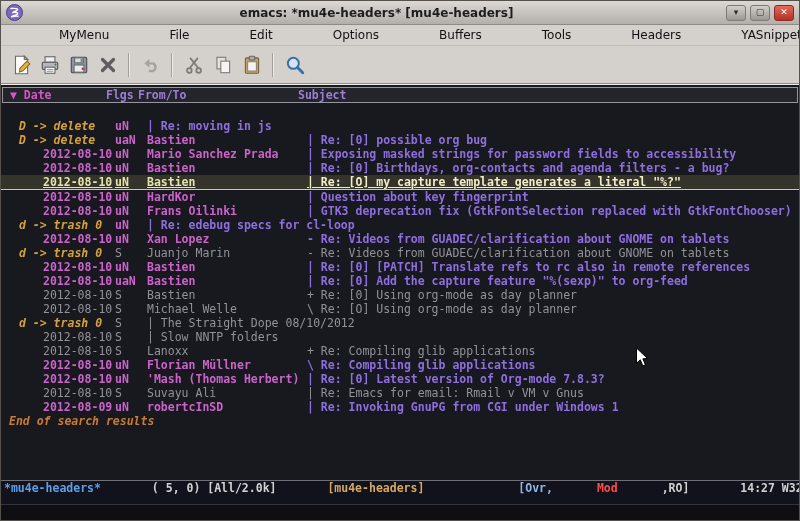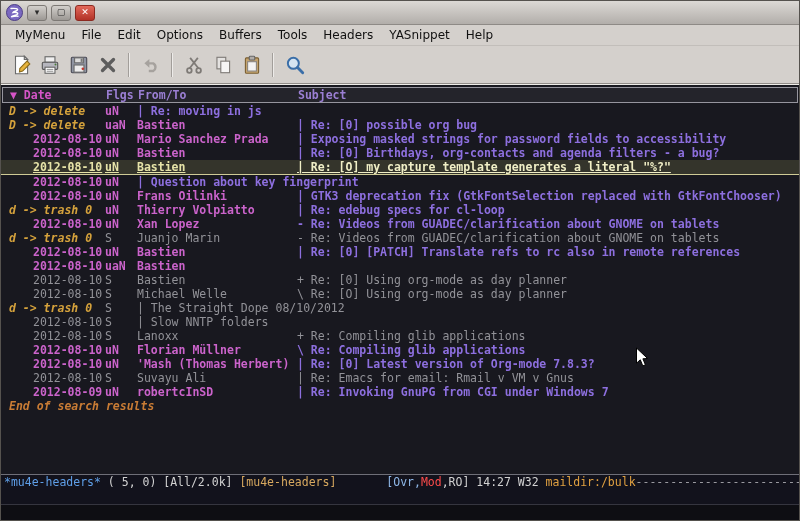--- a/index.html
+++ b/index.html
@@ -20,71 +20,71 @@
   .win-buttons { display:flex; gap:4px; flex:none; }
   .win-btn { width:20px; height:16px; border-radius:3px; display:flex; align-items:center;
     justify-content:center; font-size:9px; line-height:1; cursor:default; }
   .win-btn.gray { background:linear-gradient(#d2cfcb,#9c9894); border:1px solid #7d7975; color:#2c2c2c; }
   .win-btn.red { background:linear-gradient(#e2695a,#b23227); border:1px solid #8c2920; color:#fff; font-weight:bold; }
   
   .menubar {
     flex:none; height:21px; background:#d4d0cc; display:flex; align-items:center;
     padding-left:6px; font-size:12px; color:#111; border-bottom:1px solid #c2beba;
   }
-  .menu-item { padding:18px 8px; white-space:nowrap; }
+  .menu-item { padding:18px 8px; white-space:nowrap;margin-left:44px; }
   
   .toolbar {
     flex:none; height:38px; background:#d4d0cc; display:flex; align-items:center;
     padding-left:5px; border-bottom:1px solid #918d89;
   }
   .tb-btn { width:29px; height:29px; display:flex; align-items:center; justify-content:center;
     border-radius:3px; flex:none; }
   .tb-sep { width:2px; height:24px; border-left:1px solid #a29e9a; border-right:1px solid #edebe9;
     margin:0 6px; flex:none; }
   
   .buffer {
     flex:1; display:flex; flex-direction:column; overflow:hidden;
     background:#18181f; border-top:1px solid #efede9;
     font-family:"DejaVu Sans Mono", monospace; font-size:11.5px;
   }
   .header-line {
-    flex:none; height:16px; line-height:14px; margin:2px 1px 1px 1px;
+    flex:none; height:16px; line-height:14px; margin:2px 1px 16px 1px;
     border:1px solid #96959e; background:#24242b;
     display:flex; white-space:pre; padding-left:7px; font-weight:bold;
   }
   .header-line .h-date  { width:96px; flex:none; color:#d655c8; }
   .header-line .h-flags { width:32px; flex:none; color:#9b7fd4; }
   .header-line .h-from  { width:160px; flex:none; color:#9b7fd4; }
   .header-line .h-subj  { flex:1; color:#9b7fd4; overflow:hidden; }
   .rows { flex:none; }
-  .row { display:flex; white-space:pre; height:14px; line-height:14px; padding-left:8px;
+  .row { display:flex; white-space:pre; height:14px; line-height:14px; padding-left:18px;
     overflow:hidden; }
   .row span { overflow:hidden; }
   .c1    { width:96px; flex:none; }
   .c1.date { padding-left:24px; }
   .c1.mark { color:#d5a23c; font-style:italic; font-weight:bold; }
   .cf    { width:32px; flex:none; }
   .cfrom { width:160px; flex:none; }
   .csubj { flex:1; }
   .row.unread { font-weight:bold; }
   .row.unread .c1.date, .row.unread .cf, .row.unread .cfrom { color:#cb63cb; }
   .row.unread .csubj { color:#8d6fdf; }
   .row.read .c1.date, .row.read .cf, .row.read .cfrom, .row.read .csubj { color:#929298; }
   .row.current { background:#34342b; border-bottom:1px solid #cfcb96; height:15px; }
   .row.current .c1.date, .row.current .cf, .row.current .cfrom { color:#e6e3a8; text-decoration:underline; }
   .row.current .csubj { color:#f0eec6; text-decoration:underline; }
   .end-line { flex:none; height:14px; line-height:14px; padding-left:8px;
     color:#c97c35; font-style:italic; font-weight:bold; }
   .buf-filler { flex:1; }
   
   .modeline {
-    flex:none; height:31px; line-height:15px; padding-left:3px;
+    flex:none; height:25px; line-height:15px; padding-left:3px;
     background:#12121c; border-top:1px solid #6f6f78; border-bottom:1px solid #35353f;
-    font-family:"DejaVu Sans Mono", monospace; font-size:11.5px; font-weight:normal;
-    display:flex; white-space:pre; overflow:hidden; color:#cfcfcf;
+    font-family:"DejaVu Sans Mono", monospace; font-size:11.5px; font-weight:bold;
+    display:flex; white-space:pre; overflow:hidden; color:#cfcfcf;gap:44px;
   }
   .ml-buffer { color:#5f9fe8; }
   .ml-plain  { color:#d2d2d2; }
   .ml-mode   { color:#d7a85f; }
   .ml-ovr    { color:#8fb8e8;margin-left:43px; }
   .ml-mod    { color:#ff4b4b; }
   .ml-ro     { color:#d2d2d2; }
   .ml-dir    { color:#e0a040; }
   .ml-dash   { color:#9a9aa0; }
   
@@ -97,20 +97,21 @@
 
 <div class="window">
 
   <div class="titlebar">
     <div class="title-icon">
       <svg width="17" height="17" viewBox="0 0 17 17">
         <circle cx="8.5" cy="8.5" r="8" fill="#7a68c0" stroke="#4d3f85"></circle>
         <path d="M5 4.5 C10 4 12 5 11.5 6 C11 7 7.5 7.5 7 8.5 C9 8 12 8.5 11.8 9.8 C11.5 11 7 11.5 5.2 12.8 C9 12 12 12.2 12 12.2" fill="none" stroke="#fff" stroke-width="1.4" stroke-linecap="round"></path>
       </svg>
     </div>
+    <div class="title-text">emacs: *mu4e-headers* [mu4e-headers]</div>
     <div class="win-buttons">
       <div class="win-btn gray">▾</div>
       <div class="win-btn gray">▢</div>
       <div class="win-btn red">✕</div>
     </div>
   </div>
 
   <div class="menubar">
       <span class="menu-item">MyMenu</span>
       <span class="menu-item">File</span>
@@ -210,39 +211,39 @@
         <div class="row unread">
     <span class="c1 date">2012-08-10</span><span class="cf">uN</span><span class="cfrom">Mario Sanchez Prada</span><span class="csubj">| Exposing masked strings for password fields to accessibility</span>
   </div>
         <div class="row unread">
     <span class="c1 date">2012-08-10</span><span class="cf">uN</span><span class="cfrom">Bastien</span><span class="csubj">| Re: [0] Birthdays, org-contacts and agenda filters - a bug?</span>
   </div>
         <div class="row unread current">
     <span class="c1 date">2012-08-10</span><span class="cf">uN</span><span class="cfrom">Bastien</span><span class="csubj">| Re: [O] my capture template generates a literal "%?"</span>
   </div>
         <div class="row unread">
-    <span class="c1 date">2012-08-10</span><span class="cf">uN</span><span class="csubj">| Question about key fingerprint</span>
+    <span class="c1 date">2012-08-10</span><span class="cf">uN</span><span class="cfrom">HardKor</span><span class="csubj">| Question about key fingerprint</span>
   </div>
         <div class="row unread">
     <span class="c1 date">2012-08-10</span><span class="cf">uN</span><span class="cfrom">Frans Oilinki</span><span class="csubj">| GTK3 deprecation fix (GtkFontSelection replaced with GtkFontChooser)</span>
   </div>
         <div class="row unread">
-    <span class="c1 mark">d -&gt; trash 0</span><span class="cf">uN</span><span class="cfrom">Thierry Volpiatto</span><span class="csubj">| Re: edebug specs for cl-loop</span>
+    <span class="c1 mark">d -&gt; trash 0</span><span class="cf">uN</span><span class="csubj">| Re: edebug specs for cl-loop</span>
   </div>
         <div class="row unread">
     <span class="c1 date">2012-08-10</span><span class="cf">uN</span><span class="cfrom">Xan Lopez</span><span class="csubj">- Re: Videos from GUADEC/clarification about GNOME on tablets</span>
   </div>
         <div class="row read">
     <span class="c1 mark">d -&gt; trash 0</span><span class="cf">S</span><span class="cfrom">Juanjo Marin</span><span class="csubj">- Re: Videos from GUADEC/clarification about GNOME on tablets</span>
   </div>
         <div class="row unread">
     <span class="c1 date">2012-08-10</span><span class="cf">uN</span><span class="cfrom">Bastien</span><span class="csubj">| Re: [0] [PATCH] Translate refs to rc also in remote references</span>
   </div>
         <div class="row unread">
-    <span class="c1 date">2012-08-10</span><span class="cf">uaN</span><span class="cfrom">Bastien</span>
+    <span class="c1 date">2012-08-10</span><span class="cf">uaN</span><span class="cfrom">Bastien</span><span class="csubj">| Re: [0] Add the capture feature "%(sexp)" to org-feed</span>
   </div>
         <div class="row read">
     <span class="c1 date">2012-08-10</span><span class="cf">S</span><span class="cfrom">Bastien</span><span class="csubj">+ Re: [0] Using org-mode as day planner</span>
   </div>
         <div class="row read">
     <span class="c1 date">2012-08-10</span><span class="cf">S</span><span class="cfrom">Michael Welle</span><span class="csubj">\ Re: [O] Using org-mode as day planner</span>
   </div>
         <div class="row read">
     <span class="c1 mark">d -&gt; trash 0</span><span class="cf">S</span><span class="csubj">| The Straight Dope 08/10/2012</span>
   </div>
@@ -255,21 +256,21 @@
         <div class="row unread">
     <span class="c1 date">2012-08-10</span><span class="cf">uN</span><span class="cfrom">Florian Müllner</span><span class="csubj">\ Re: Compiling glib applications</span>
   </div>
         <div class="row unread">
     <span class="c1 date">2012-08-10</span><span class="cf">uN</span><span class="cfrom">'Mash (Thomas Herbert)</span><span class="csubj">| Re: [0] Latest version of Org-mode 7.8.3?</span>
   </div>
         <div class="row read">
     <span class="c1 date">2012-08-10</span><span class="cf">S</span><span class="cfrom">Suvayu Ali</span><span class="csubj">| Re: Emacs for email: Rmail v VM v Gnus</span>
   </div>
         <div class="row unread">
-    <span class="c1 date">2012-08-09</span><span class="cf">uN</span><span class="cfrom">robertcInSD</span><span class="csubj">| Re: Invoking GnuPG from CGI under Windows 7</span>
+    <span class="c1 date">2012-08-09</span><span class="cf">uN</span><span class="cfrom">robertcInSD</span><span class="csubj">| Re: Invoking GnuPG from CGI under Windows 1</span>
   </div>
       </div>
     <div class="end-line">End of search results</div>
     <div class="buf-filler"></div>
   </div>
 
   <div class="modeline">
     <span class="ml-buffer">*mu4e-headers*</span><span class="ml-plain"> ( 5, 0) [All/2.0k] </span><span class="ml-mode">[mu4e-headers]</span><span class="ml-ovr"> [Ovr,</span><span class="ml-mod">Mod</span><span class="ml-ro">,RO]</span><span class="ml-plain"> 14:27 W32 </span><span class="ml-dir">maildir:/bulk</span><span class="ml-dash">--------------------------------------------------</span>
   </div>
 

